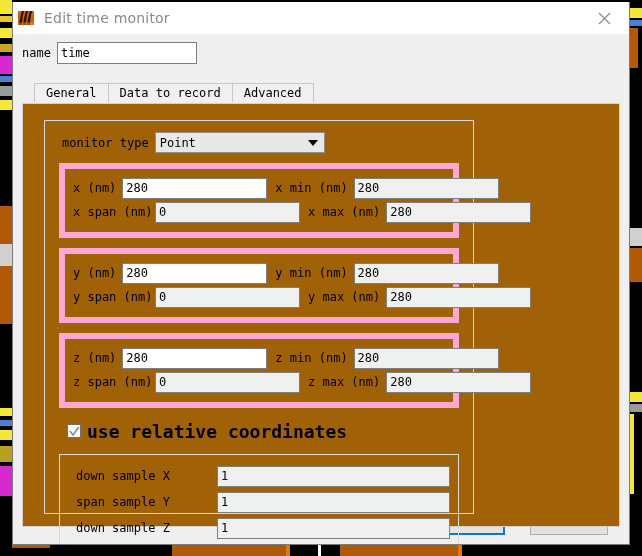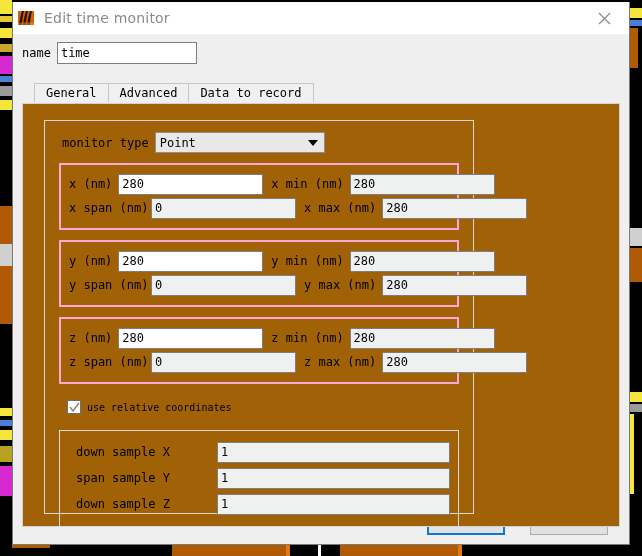--- a/index.html
+++ b/index.html
@@ -194,21 +194,21 @@
   .caret {
     width: 0; height: 0;
     border-left: 5px solid transparent;
     border-right: 5px solid transparent;
     border-top: 6px solid #000;
   }
 
   
   .axis-group {
     margin: 10px 14px 0 14px;
-    border: 2px solid #f9a8d4;
+    border: 6px solid #f9a8d4;
     box-sizing: border-box;
     padding: 7px 8px 8px 8px;
   }
   .axis-row {
     display: flex;
     align-items: center;
     height: 24px;
   }
   .lbl {
     font-size: 12px;
@@ -237,21 +237,21 @@
     height: 14px;
     border: 1px solid #6f6f6f;
     background: #ffffff;
     box-sizing: border-box;
     margin-right: 6px;
     position: relative;
     flex: none;
     cursor: default;
   }
   #chk-box svg { position: absolute; left: 1px; top: 1px; }
-  #chk-label { font-size: 10px; }
+  #chk-label { font-size: 18px; font-weight: bold; }
 
   
   #ds-group {
     margin: 13px 14px 0 14px;
     border: 1px solid #d8d8d8;
     box-sizing: border-box;
     padding: 8px 8px 9px 8px;
   }
   .ds-row {
     display: flex;
@@ -371,22 +371,22 @@
     </div>
   </div>
 
   <div id="name-row">
     <span id="name-label">name</span>
     <input id="name-input" class="txt enabled" type="text" value="time" style="">
   </div>
 
   <div id="tabbar">
     <div class="tab">General</div>
+    <div class="tab">Data to record</div>
     <div class="tab">Advanced</div>
-    <div class="tab">Data to record</div>
   </div>
 
   <div id="tabpanel">
     <div id="inner-frame">
 
       <div id="mtype-row">
         <span id="mtype-label">monitor type</span>
         <div id="mtype-select">
           <span id="mtype-value">Point</span>
           <span class="caret"></span>

